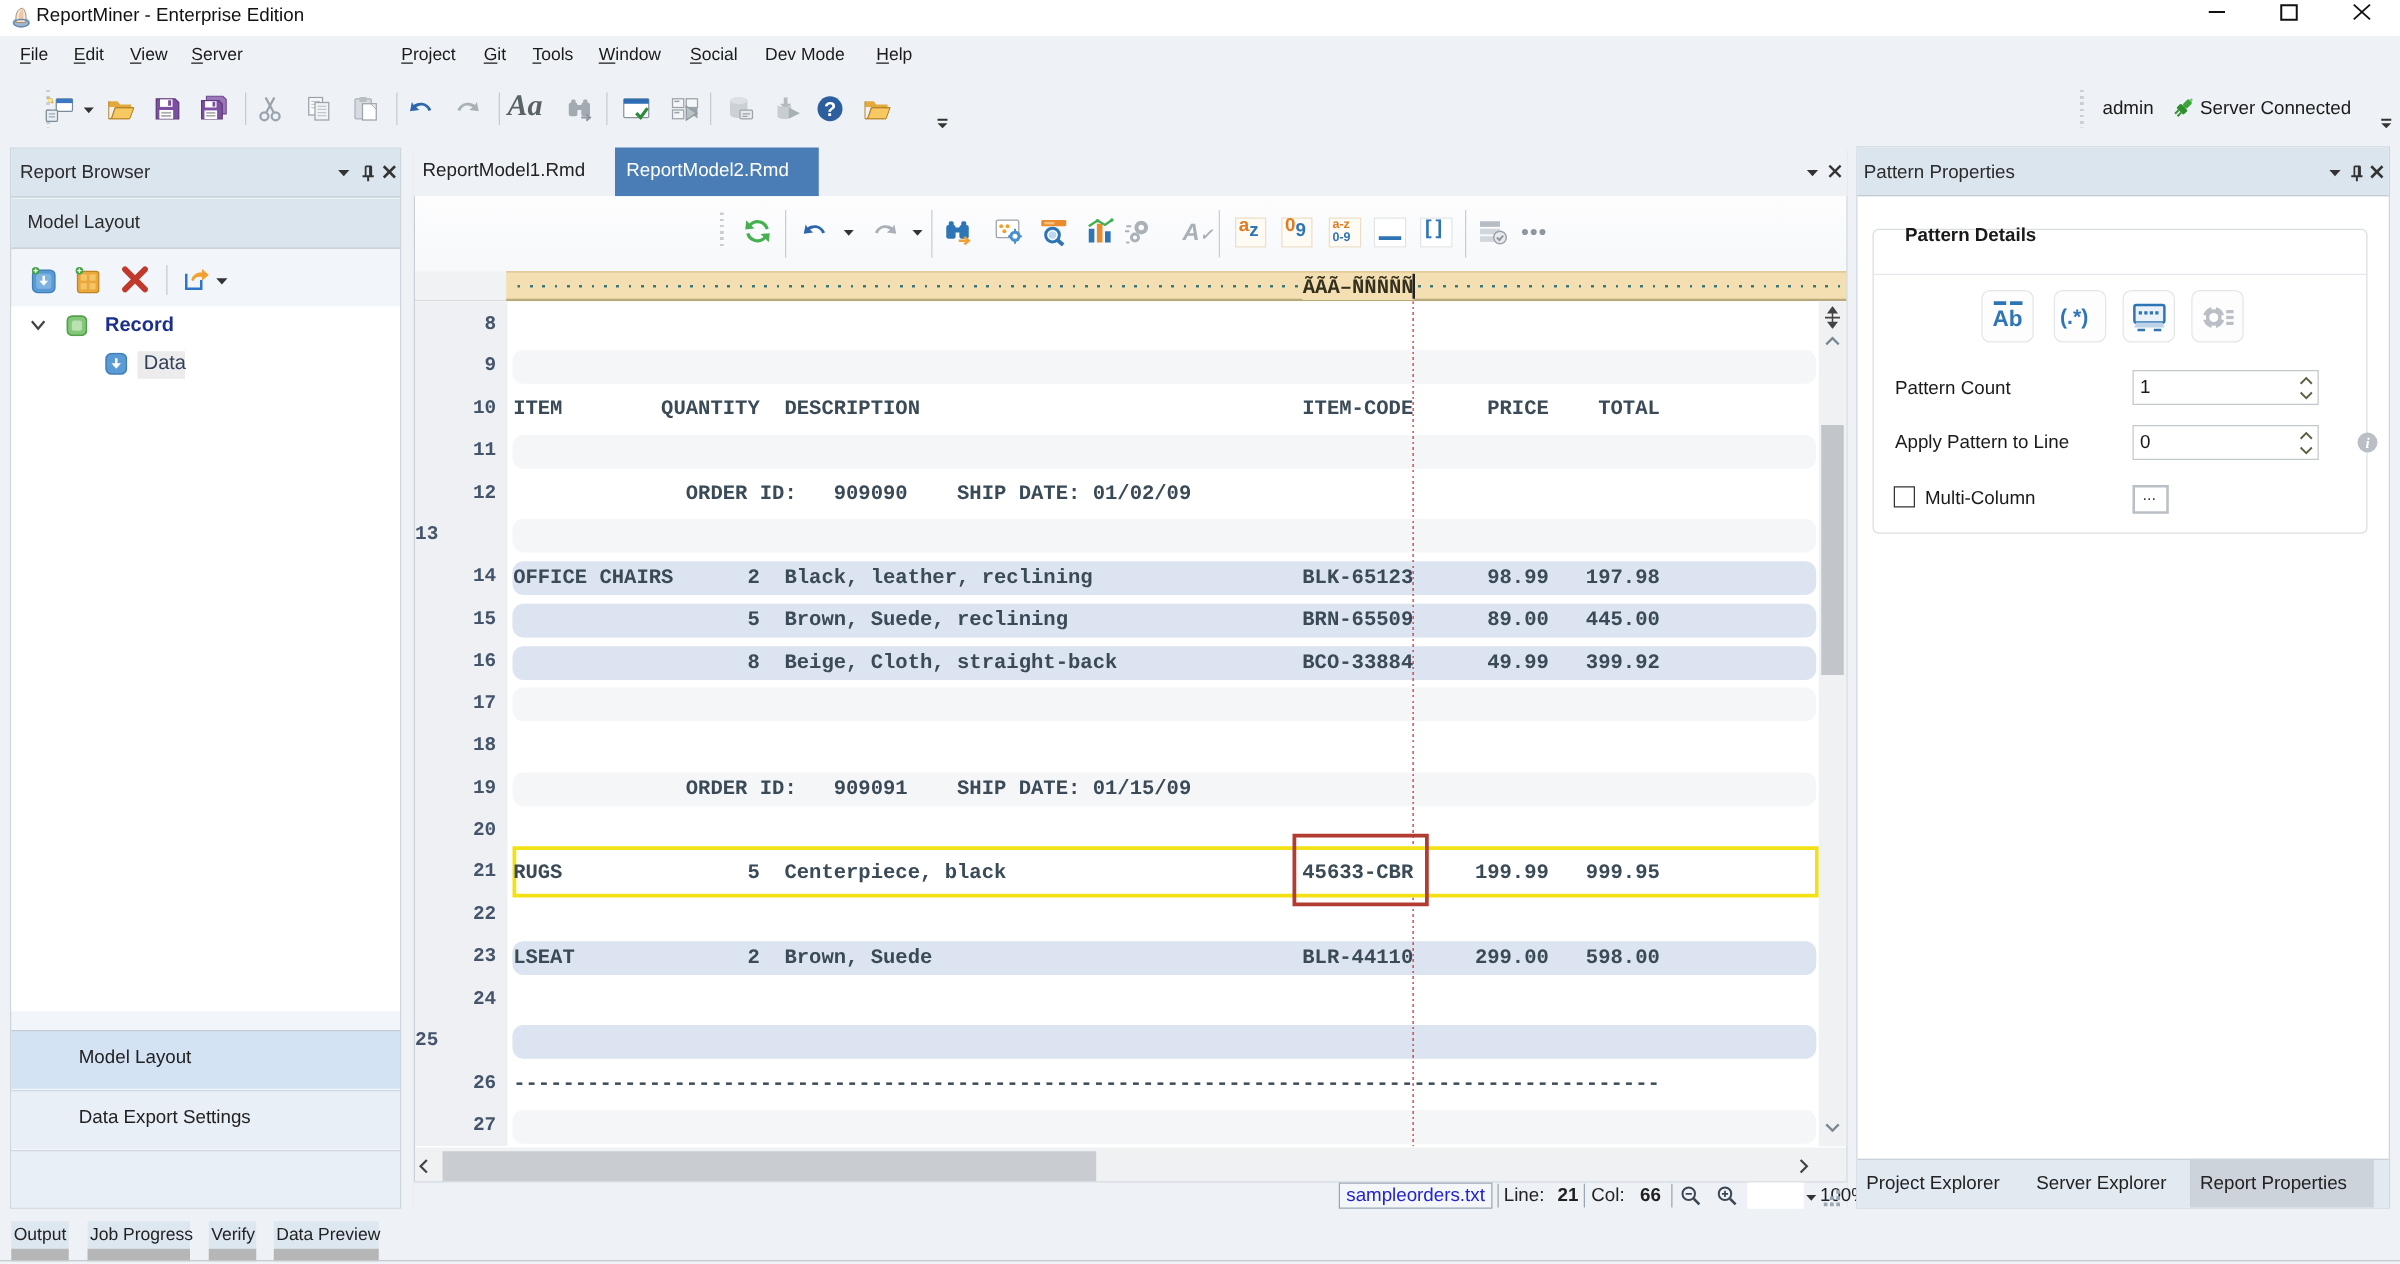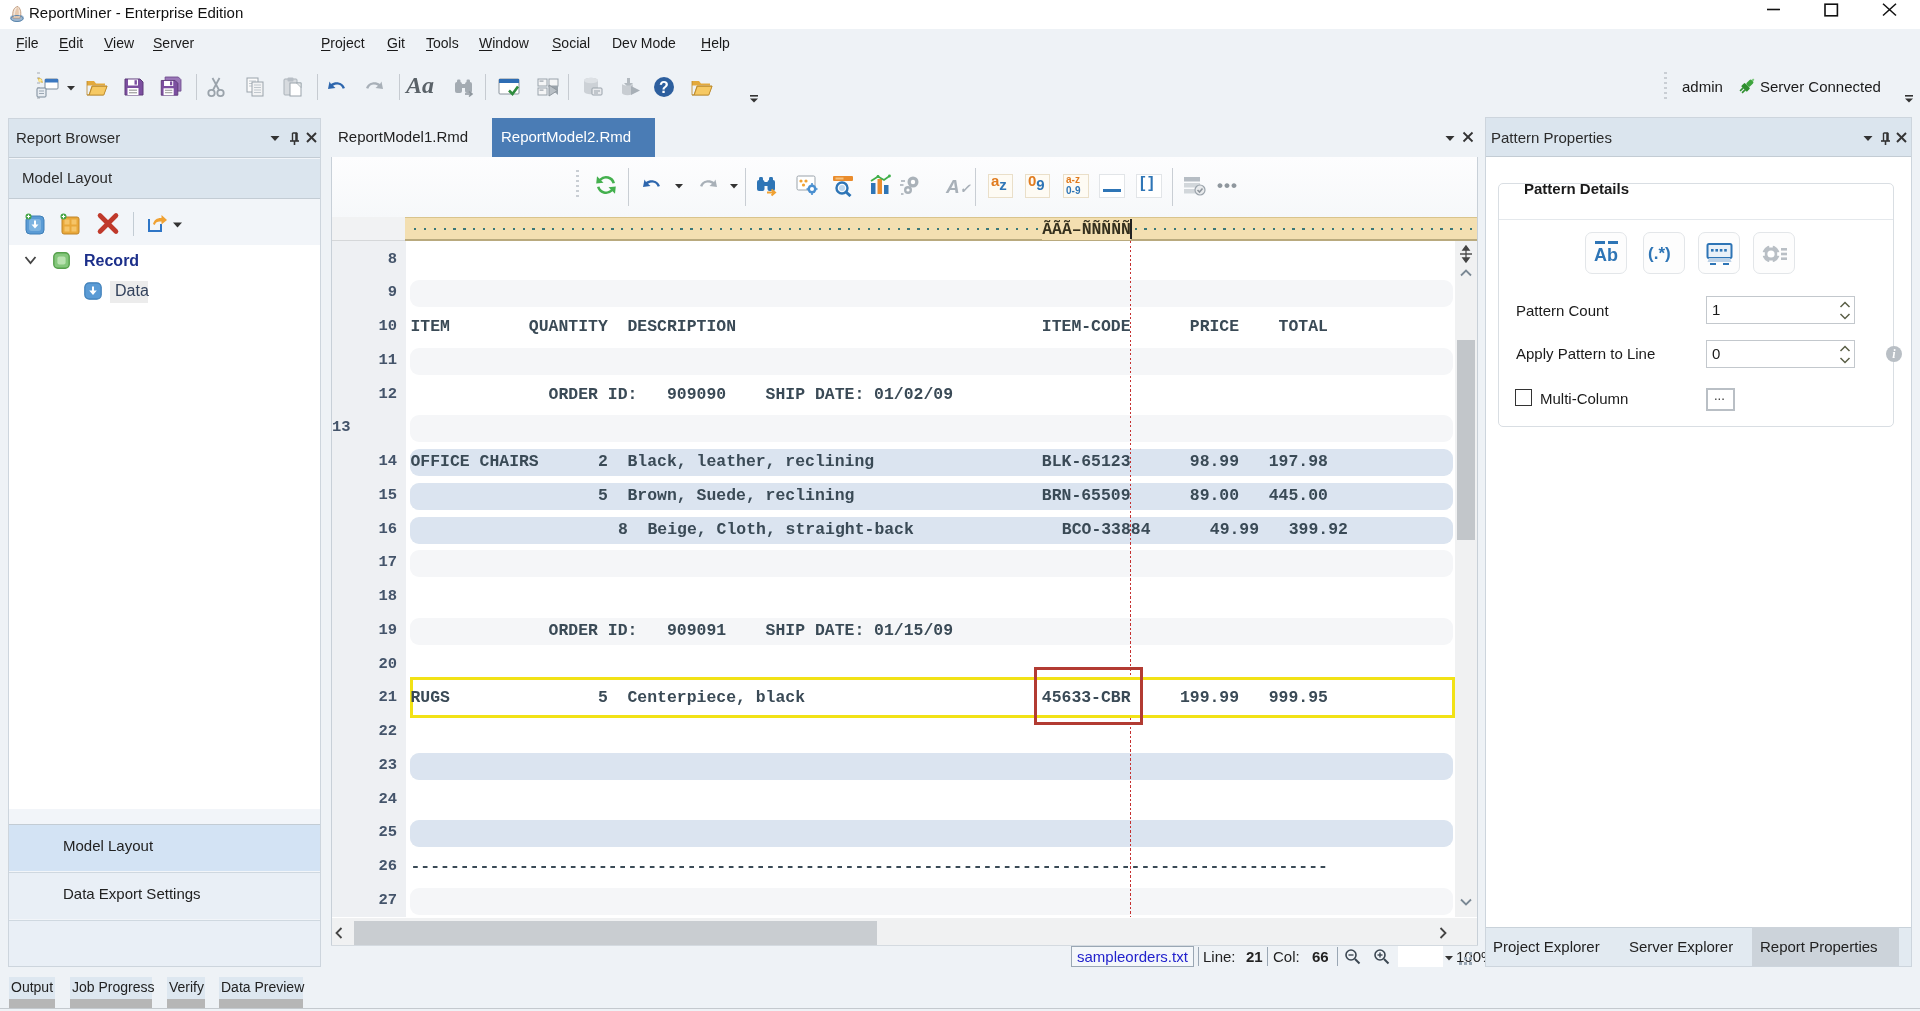--- a/index.html
+++ b/index.html
@@ -403,38 +403,39 @@
     <div class="abs mono" style="left:0;top:170.25px;width:65px;height:33.75px;line-height:33.75px;font-size:15.5px;font-weight:bold;color:#44546a;text-align:left;">13</div>
     <div class="abs" style="left:78px;top:208.00px;width:1043px;height:27px;background:#dbe4f0;border-radius:9px;"></div>
     <div class="abs mono" style="left:0;top:204.00px;width:65px;height:33.75px;line-height:33.75px;font-size:15.5px;font-weight:bold;color:#44546a;text-align:right;">14</div>
     <pre class="abs mono" style="left:78.5px;top:204.00px;height:33.75px;line-height:33.75px;font-size:16.45px;font-weight:bold;color:#3a4a56;">OFFICE CHAIRS      2  Black, leather, reclining                 BLK-65123      98.99   197.98</pre>
     <div class="abs" style="left:78px;top:241.75px;width:1043px;height:27px;background:#f5f6f8;border-radius:9px;"></div>
     <div class="abs" style="left:78px;top:241.75px;width:1043px;height:27px;background:#dbe4f0;border-radius:9px;"></div>
     <div class="abs mono" style="left:0;top:237.75px;width:65px;height:33.75px;line-height:33.75px;font-size:15.5px;font-weight:bold;color:#44546a;text-align:right;">15</div>
     <pre class="abs mono" style="left:78.5px;top:237.75px;height:33.75px;line-height:33.75px;font-size:16.45px;font-weight:bold;color:#3a4a56;">                   5  Brown, Suede, reclining                   BRN-65509      89.00   445.00</pre>
     <div class="abs" style="left:78px;top:275.50px;width:1043px;height:27px;background:#dbe4f0;border-radius:9px;"></div>
     <div class="abs mono" style="left:0;top:271.50px;width:65px;height:33.75px;line-height:33.75px;font-size:15.5px;font-weight:bold;color:#44546a;text-align:right;">16</div>
-    <pre class="abs mono" style="left:78.5px;top:271.50px;height:33.75px;line-height:33.75px;font-size:16.45px;font-weight:bold;color:#3a4a56;padding-left:20px;">                   8  Beige, Cloth, straight-back               BCO-33884      49.99   399.92</pre>
+    <pre class="abs mono" style="left:78.5px;top:271.50px;height:33.75px;line-height:33.75px;font-size:16.45px;font-weight:bold;color:#3a4a56;">                   8  Beige, Cloth, straight-back               BCO-33884      49.99   399.92</pre>
     <div class="abs" style="left:78px;top:309.25px;width:1043px;height:27px;background:#f5f6f8;border-radius:9px;"></div>
     <div class="abs mono" style="left:0;top:305.25px;width:65px;height:33.75px;line-height:33.75px;font-size:15.5px;font-weight:bold;color:#44546a;text-align:right;">17</div>
     <div class="abs mono" style="left:0;top:339.00px;width:65px;height:33.75px;line-height:33.75px;font-size:15.5px;font-weight:bold;color:#44546a;text-align:right;">18</div>
     <div class="abs" style="left:78px;top:376.75px;width:1043px;height:27px;background:#f5f6f8;border-radius:9px;"></div>
     <div class="abs mono" style="left:0;top:372.75px;width:65px;height:33.75px;line-height:33.75px;font-size:15.5px;font-weight:bold;color:#44546a;text-align:right;">19</div>
     <pre class="abs mono" style="left:78.5px;top:372.75px;height:33.75px;line-height:33.75px;font-size:16.45px;font-weight:bold;color:#3a4a56;">              ORDER ID:   909091    SHIP DATE: 01/15/09</pre>
     <div class="abs mono" style="left:0;top:406.50px;width:65px;height:33.75px;line-height:33.75px;font-size:15.5px;font-weight:bold;color:#44546a;text-align:right;">20</div>
     <div class="abs mono" style="left:0;top:440.25px;width:65px;height:33.75px;line-height:33.75px;font-size:15.5px;font-weight:bold;color:#44546a;text-align:right;">21</div>
     <pre class="abs mono" style="left:78.5px;top:440.25px;height:33.75px;line-height:33.75px;font-size:16.45px;font-weight:bold;color:#3a4a56;">RUGS               5  Centerpiece, black                        45633-CBR     199.99   999.95</pre>
     <div class="abs mono" style="left:0;top:474.00px;width:65px;height:33.75px;line-height:33.75px;font-size:15.5px;font-weight:bold;color:#44546a;text-align:right;">22</div>
     <div class="abs" style="left:78px;top:511.75px;width:1043px;height:27px;background:#f5f6f8;border-radius:9px;"></div>
     <div class="abs" style="left:78px;top:511.75px;width:1043px;height:27px;background:#dbe4f0;border-radius:9px;"></div>
     <div class="abs mono" style="left:0;top:507.75px;width:65px;height:33.75px;line-height:33.75px;font-size:15.5px;font-weight:bold;color:#44546a;text-align:right;">23</div>
+    <pre class="abs mono" style="left:78.5px;top:507.75px;height:33.75px;line-height:33.75px;font-size:16.45px;font-weight:bold;color:#3a4a56;">LSEAT              2  Brown, Suede                              BLR-44110     299.00   598.00</pre>
     <div class="abs mono" style="left:0;top:541.50px;width:65px;height:33.75px;line-height:33.75px;font-size:15.5px;font-weight:bold;color:#44546a;text-align:right;">24</div>
     <div class="abs" style="left:78px;top:579.25px;width:1043px;height:27px;background:#f5f6f8;border-radius:9px;"></div>
     <div class="abs" style="left:78px;top:579.25px;width:1043px;height:27px;background:#dbe4f0;border-radius:9px;"></div>
-    <div class="abs mono" style="left:0;top:575.25px;width:65px;height:33.75px;line-height:33.75px;font-size:15.5px;font-weight:bold;color:#44546a;text-align:right;">25</div>
+    <div class="abs mono" style="left:0;top:575.25px;width:65px;height:33.75px;line-height:33.75px;font-size:15.5px;font-weight:bold;color:#44546a;">25</div>
     <div class="abs mono" style="left:0;top:609.00px;width:65px;height:33.75px;line-height:33.75px;font-size:15.5px;font-weight:bold;color:#44546a;text-align:right;">26</div>
     <pre class="abs mono" style="left:78.5px;top:609.00px;height:33.75px;line-height:33.75px;font-size:16.45px;font-weight:bold;color:#3a4a56;">---------------------------------------------------------------------------------------------</pre>
     <div class="abs" style="left:78px;top:646.75px;width:1043px;height:27px;background:#f5f6f8;border-radius:9px;"></div>
     <div class="abs mono" style="left:0;top:642.75px;width:65px;height:33.75px;line-height:33.75px;font-size:15.5px;font-weight:bold;color:#44546a;text-align:right;">27</div>
 <div class="abs" style="left:798px;top:0;width:1.2px;height:676px;background-image:repeating-linear-gradient(#c53030 0 2px,transparent 2px 4.5px);"></div>
 <div class="abs" style="left:78px;top:435.75px;width:1045px;height:40.75px;background:#fff;border:3px solid #f2e215;"></div>
 <pre class="abs mono" style="left:78.5px;top:440.25px;height:33.75px;line-height:33.75px;font-size:16.45px;font-weight:bold;color:#3a4a56;">RUGS               5  Centerpiece, black                        45633-CBR     199.99   999.95</pre>
 <div class="abs" style="left:702px;top:426.25px;width:109px;height:57.75px;border:3px solid #b23b32;"></div>
 </div>
 <div class="abs" style="left:1130px;top:241px;width:0;height:0;"></div>

